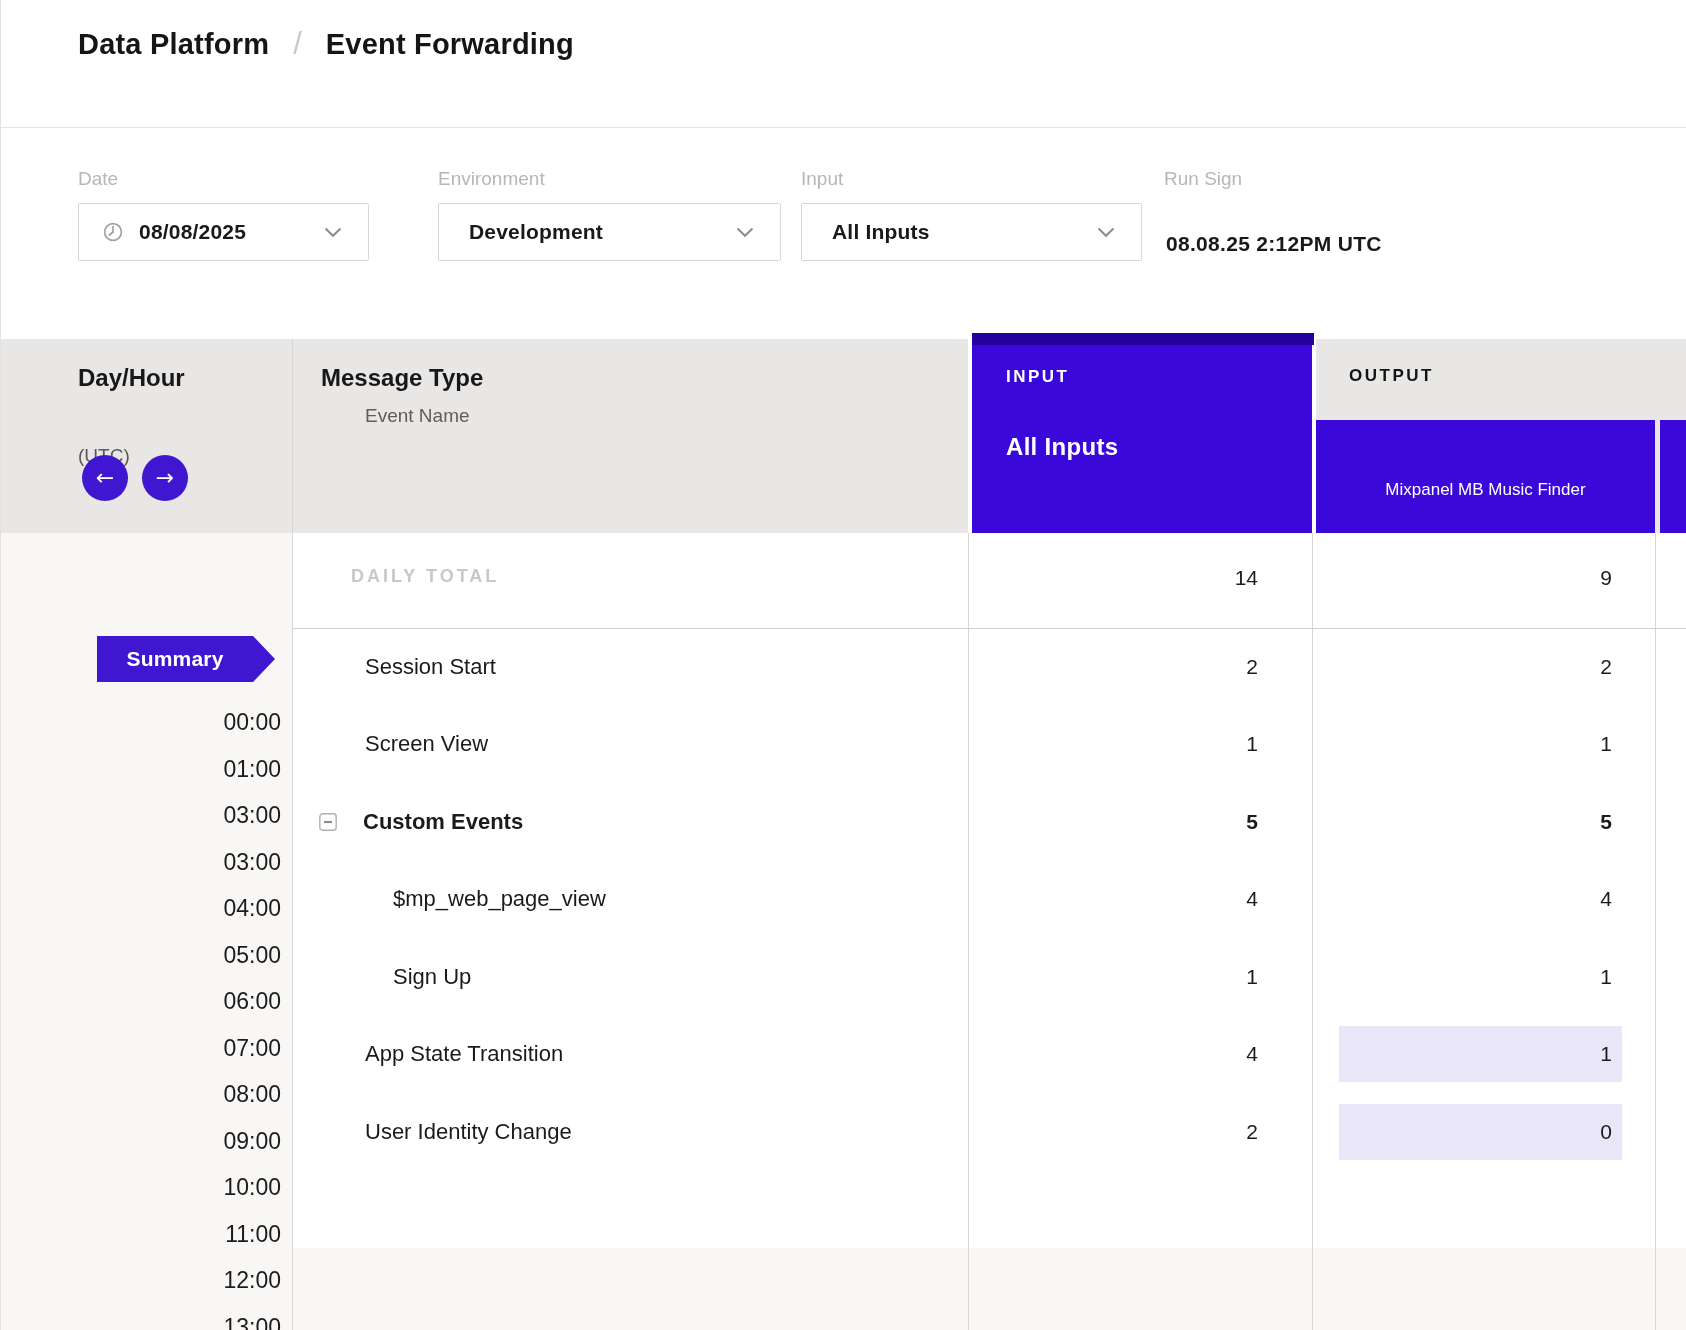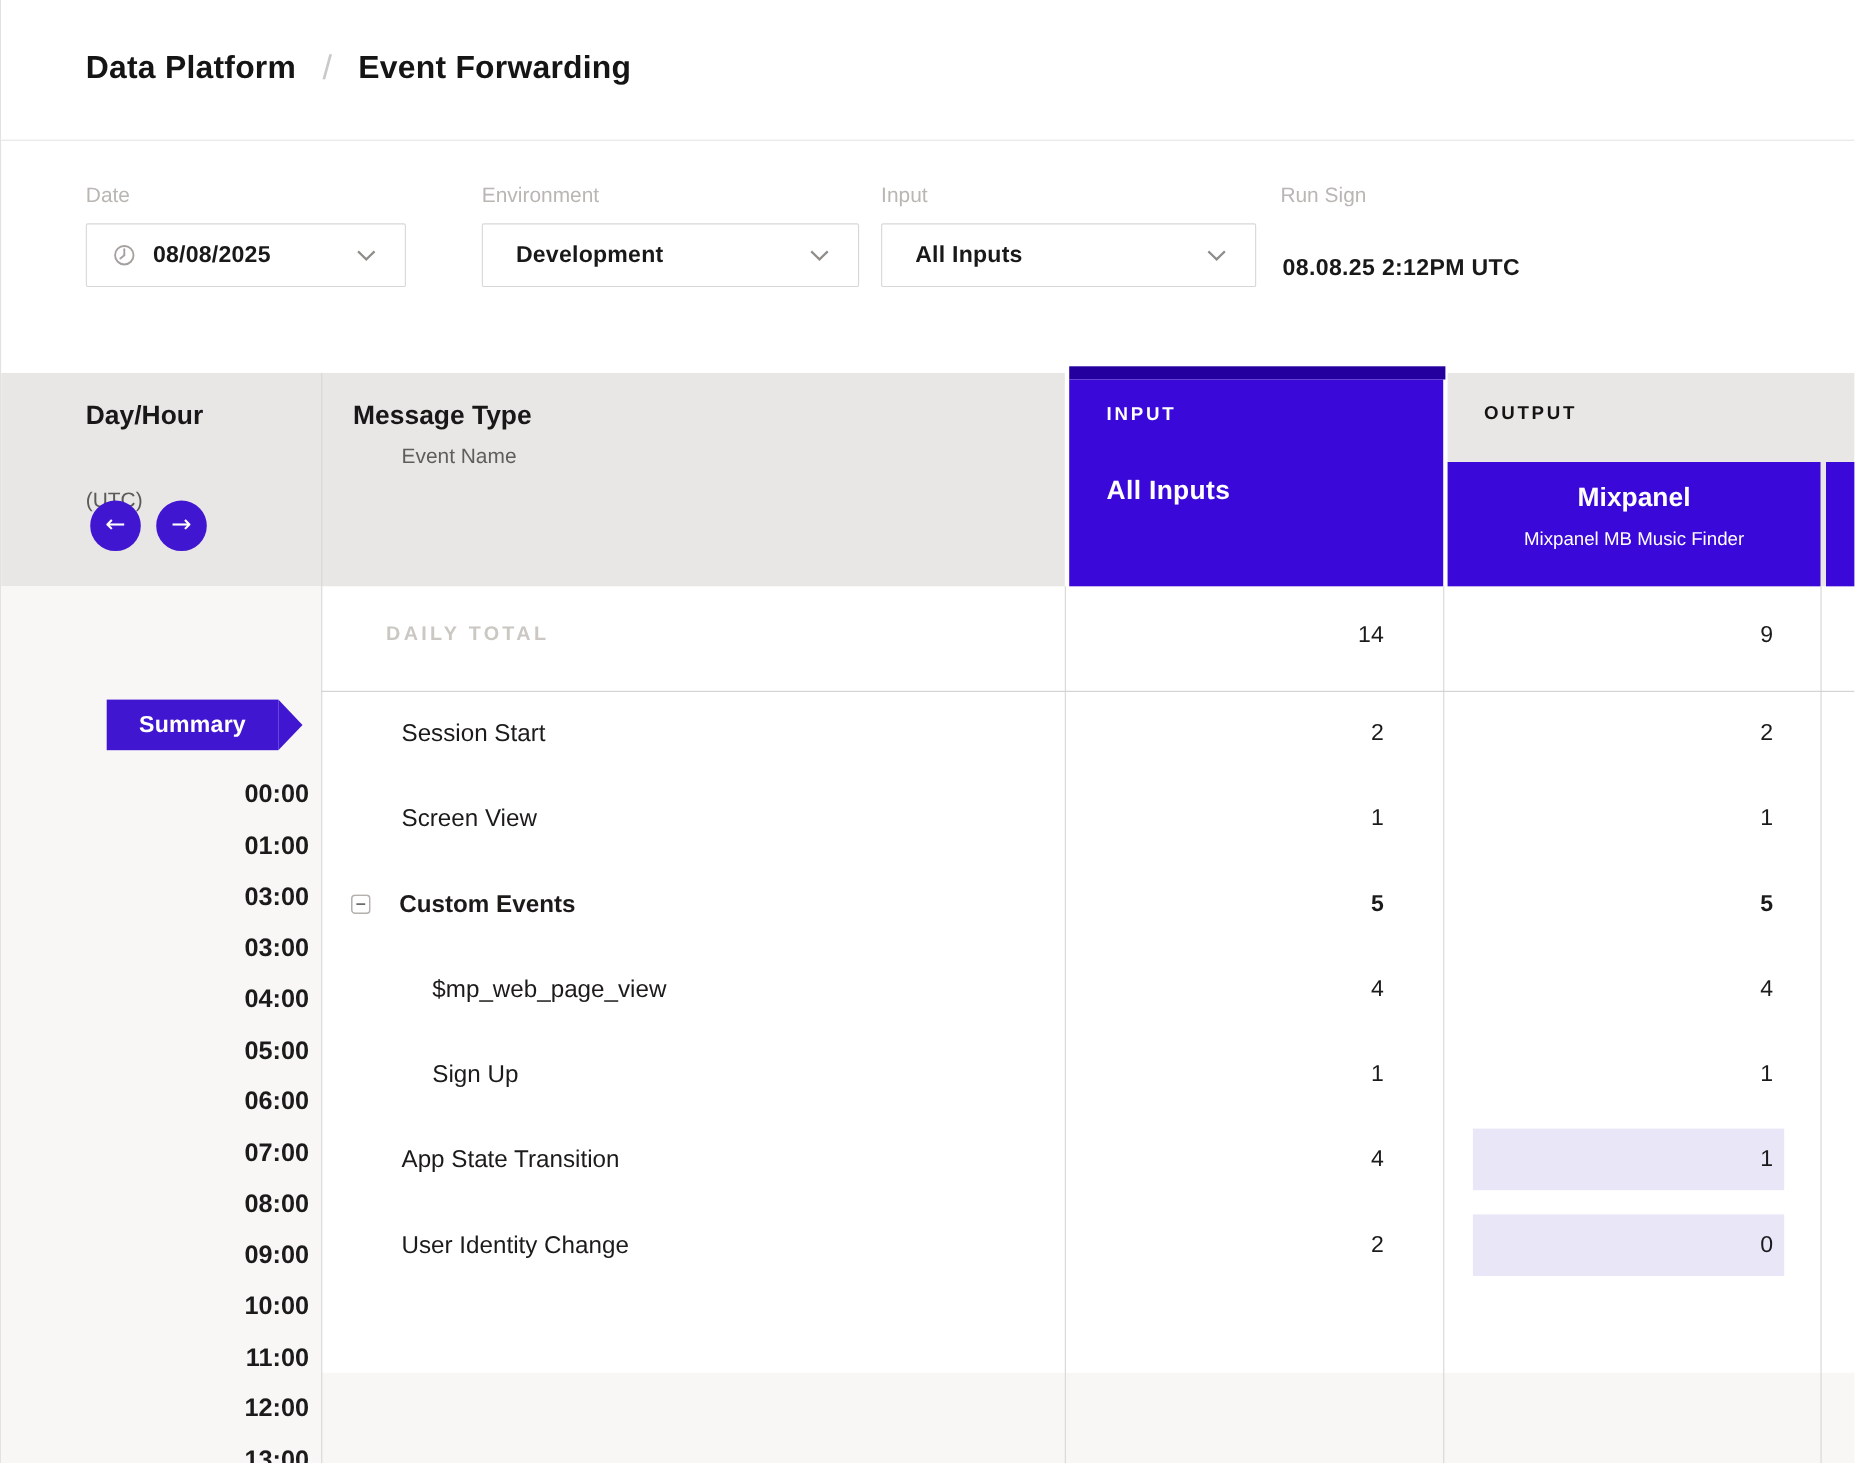--- a/index.html
+++ b/index.html
@@ -13,21 +13,21 @@
   .page{
     position:relative; width:1686px; height:1330px; overflow:hidden;
     background:#fff; font-family:"Liberation Sans","DejaVu Sans",sans-serif;
     color:var(--text); border-left:1px solid #e4e2e0;
   }
   .abs{position:absolute;}
   .vcenter{transform:translateY(-50%);}
 
   
   .topbar{left:0;top:0;width:1686px;height:128px;background:#fff;border-bottom:1px solid #e7e5e3;}
-  .breadcrumb{left:77px;top:62px;display:flex;align-items:center;gap:18px;white-space:nowrap;}
+  .breadcrumb{left:77px;top:44px;display:flex;align-items:center;gap:18px;white-space:nowrap;}
   .crumb{font-size:29px;font-weight:600;color:#151515;letter-spacing:.2px;}
   .crumb.parent{cursor:pointer;}
   .crumb-sep{font-size:31px;font-weight:300;color:#cbc9c7;padding:0 6px;}
 
   
   .filter-label{top:168px;font-size:19px;color:var(--faint);font-weight:400;}
   .select-box{
     top:203px;height:58px;background:#fff;border:1px solid #d9d7d5;border-radius:2px;
     display:flex;align-items:center;cursor:pointer;
   }
@@ -79,21 +79,21 @@
   .summary-tag .tip{
     position:absolute;left:156px;top:0;width:0;height:0;
     border-top:23px solid transparent;border-bottom:23px solid transparent;
     border-left:22px solid var(--accent-btn);
   }
   .summary-tag .lab{
     position:absolute;left:0;top:50%;transform:translateY(-50%);width:156px;text-align:center;
     color:#fff;font-size:21px;font-weight:700;letter-spacing:.2px;
   }
   .hour{
-    left:0;width:280px;text-align:right;font-size:23px;font-weight:700;color:#1b1b1b;cursor:pointer;
+    left:0;width:280px;text-align:right;font-size:23px;font-weight:400;color:#1b1b1b;cursor:pointer;
   }
 </style>
 </head>
 <body>
 
 <div class="page" style="--accent: #3a08d9; --accent-dark: #24019e; --accent-btn: #4116d0; --highlight: #e9e6f7; --band: #e9e7e5; --offwhite: #f8f7f5;">
 
   <header class="abs topbar">
     <nav class="abs breadcrumb vcenter">
       <span class="crumb parent">Data Platform</span>
@@ -162,21 +162,20 @@
     <div class="abs band-sub vcenter" style="left:364px;top:416px;">Event Name</div>
 
     <div class="abs input-strip"></div>
     <div class="abs input-block">
       <div class="abs kicker white vcenter" style="left:34px;top:32px;">INPUT</div>
       <div class="abs input-name vcenter" style="left:34px;top:102px;">All Inputs</div>
     </div>
 
     <div class="abs kicker dark vcenter" style="left:1348px;top:376px;">OUTPUT</div>
     <div class="abs mixpanel-block">
-      <div class="abs mix-name vcenter" style="top:33px;">Mixpanel</div>
       <div class="abs mix-sub vcenter" style="top:70px;">Mixpanel MB Music Finder</div>
     </div>
     <div class="abs next-block"></div>
   </section>
 
   <div class="abs hour-col-bg"></div>
   <div class="abs bottom-strip"></div>
   <div class="abs vline" style="left:291px;top:339px;height:991px;"></div>
   <div class="abs vline" style="left:967px;top:533px;height:797px;"></div>
   <div class="abs vline" style="left:1311px;top:533px;height:797px;"></div>

